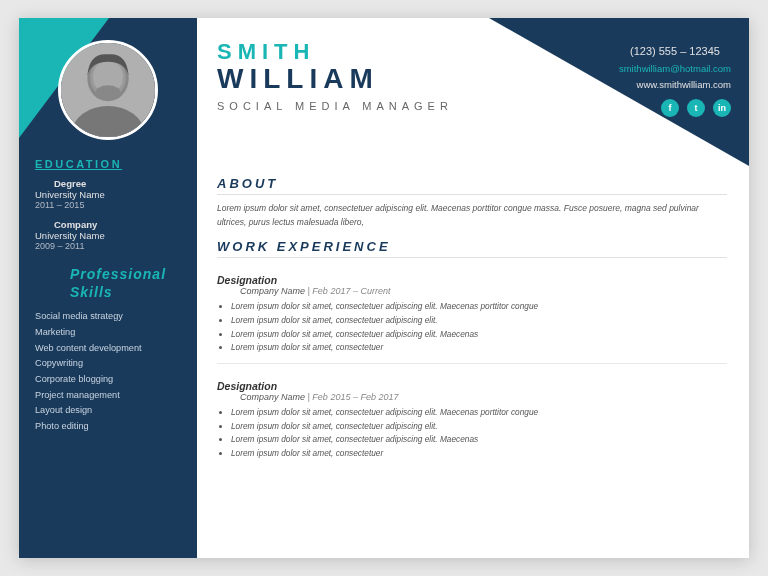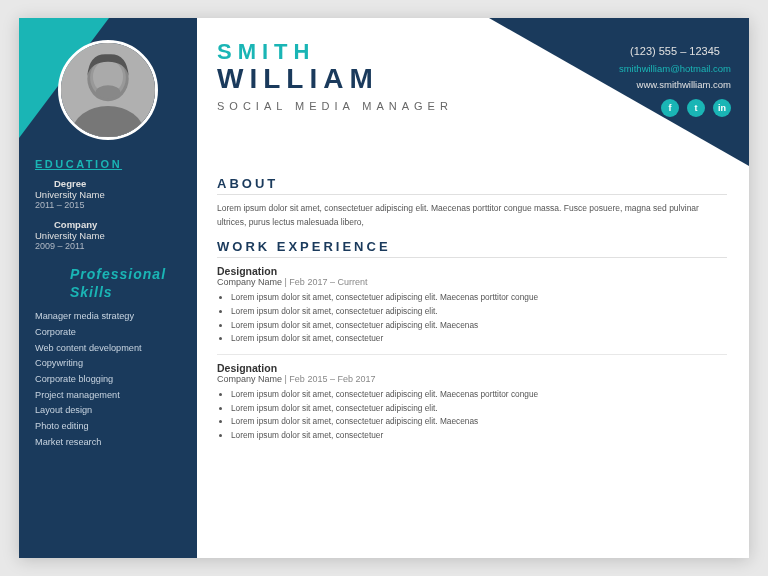--- a/index.html
+++ b/index.html
@@ -212,20 +212,21 @@
       color: white;
       font-size: 9px;
       font-weight: 700;
     }
 
     
     .main-body {
       padding: 10px 22px 9px 20px;
       overflow: hidden;
       flex: 1;
+      font-style: italic;
     }
     .section-heading {
       font-size: 13px;
       font-weight: 700;
       letter-spacing: 3px;
       text-transform: uppercase;
       color: #1a3a5c;
       border-bottom: 1.5px solid #e0e0e0;
       padding-bottom: 3px;
       margin-bottom: 7px;
@@ -236,26 +237,27 @@
     }
     .about-text {
       font-size: 8.5px;
       color: #555;
       line-height: 1.6;
     }
     .work-designation {
       font-size: 10.5px;
       font-weight: 600;
       color: #333;
-      margin-top: 7px;
+      margin-top: 16px;
     }
     .work-company {
       font-size: 9px;
       color: #888;
       margin-bottom: 4px;
+      margin-left: 23px;
     }
     .work-company span {
       color: #555;
       font-weight: 500;
     }
     .work-bullets {
       list-style: disc;
       padding-left: 14px;
       margin-bottom: 4px;
     }
@@ -306,29 +308,28 @@
 
       <div class="edu-item">
         <div class="edu-label">Company</div>
         <div class="edu-school">University Name</div>
         <div class="edu-year">2009 – 2011</div>
       </div>
 
       <div class="skills-section-title">Professional<br>Skills</div>
 
       <div id="skills-list">
-          <div class="skill-item">Manager media strategy</div>
-          <div class="skill-item">Corporate</div>
+          <div class="skill-item">Social media strategy</div>
+          <div class="skill-item">Marketing</div>
           <div class="skill-item">Web content development</div>
           <div class="skill-item">Copywriting</div>
           <div class="skill-item">Corporate blogging</div>
           <div class="skill-item">Project management</div>
           <div class="skill-item">Layout design</div>
           <div class="skill-item">Photo editing</div>
-          <div class="skill-item">Market research</div>
         </div>
     </div>
   </div>
 
   <div class="main">
 
     <div class="main-header">
       <div class="header-navy-triangle"></div>
 
       <div class="header-name-block">

